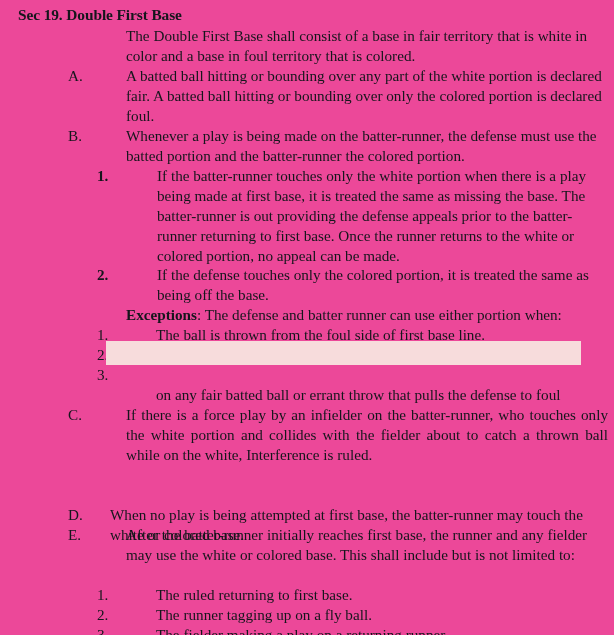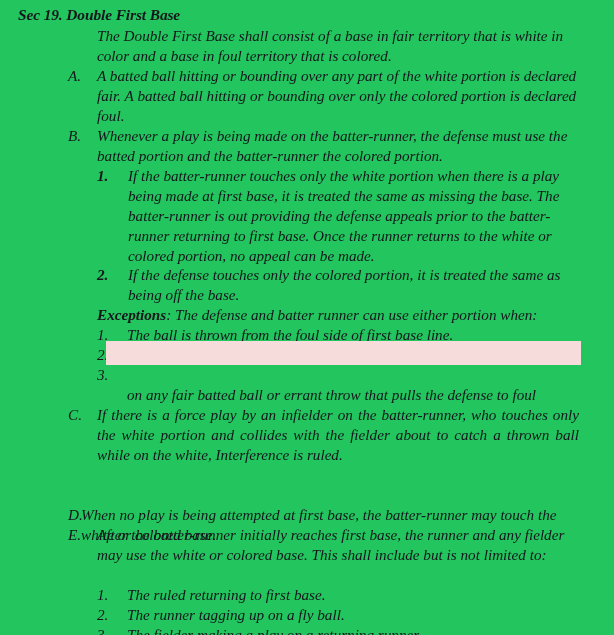--- a/index.html
+++ b/index.html
@@ -12,41 +12,41 @@
     height: 635px;
     font-family: "Liberation Serif", "DejaVu Serif", serif;
     color: #15161c;
     overflow: hidden;
     -webkit-font-smoothing: none;
   }
   .page {
     position: relative;
     width: 614px;
     height: 635px;
-    background: #22c55e;
-    font-style: italic;
+    background: #ec4899;
   }
 
   
   .sec-heading {
     position: absolute;
     left: 18px;
     top: 6px;
     font-size: 15.4px;
     font-weight: bold;
     letter-spacing: -0.1px;
     white-space: nowrap;
   }
 
   
   .blk {
     position: absolute;
     font-size: 15.2px;
     line-height: 19.9px;
     text-align: left;
+    margin-left: 29px;
   }
   .blk.just {
     text-align: justify;
     text-justify: inter-word;
   }
   .marker {
     position: absolute;
     font-size: 15.2px;
     line-height: 19.9px;
     text-align: left;

